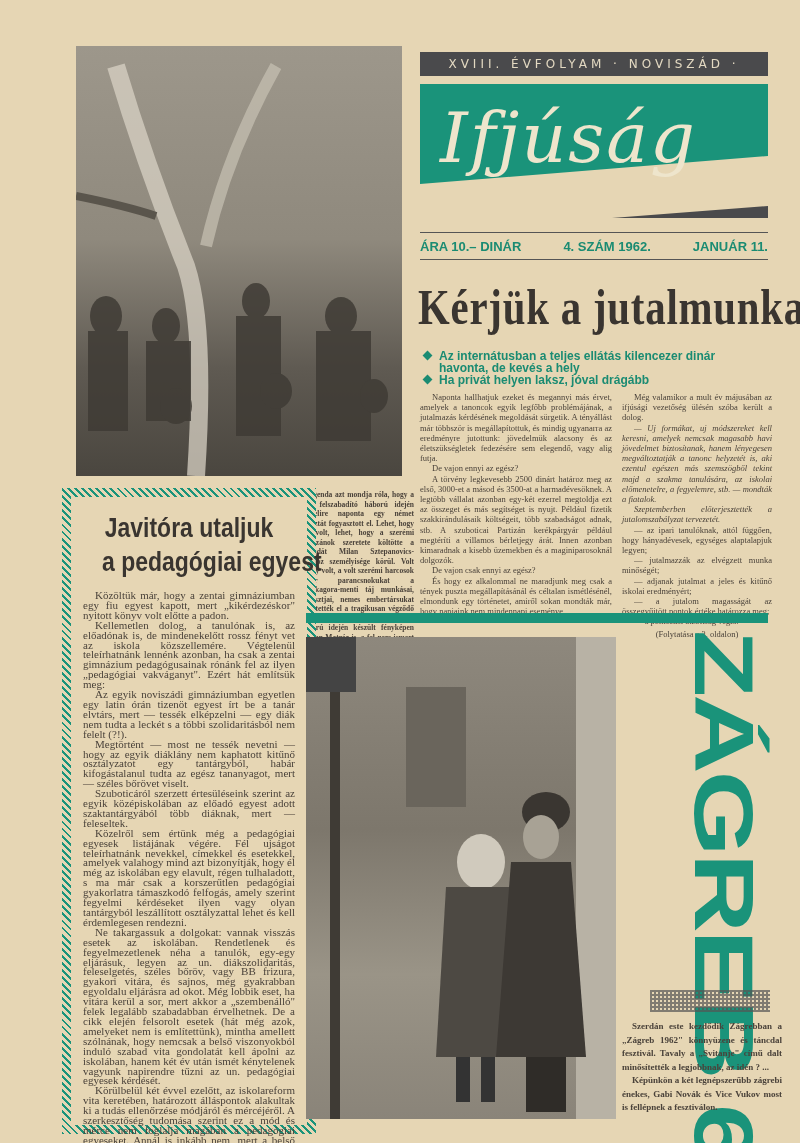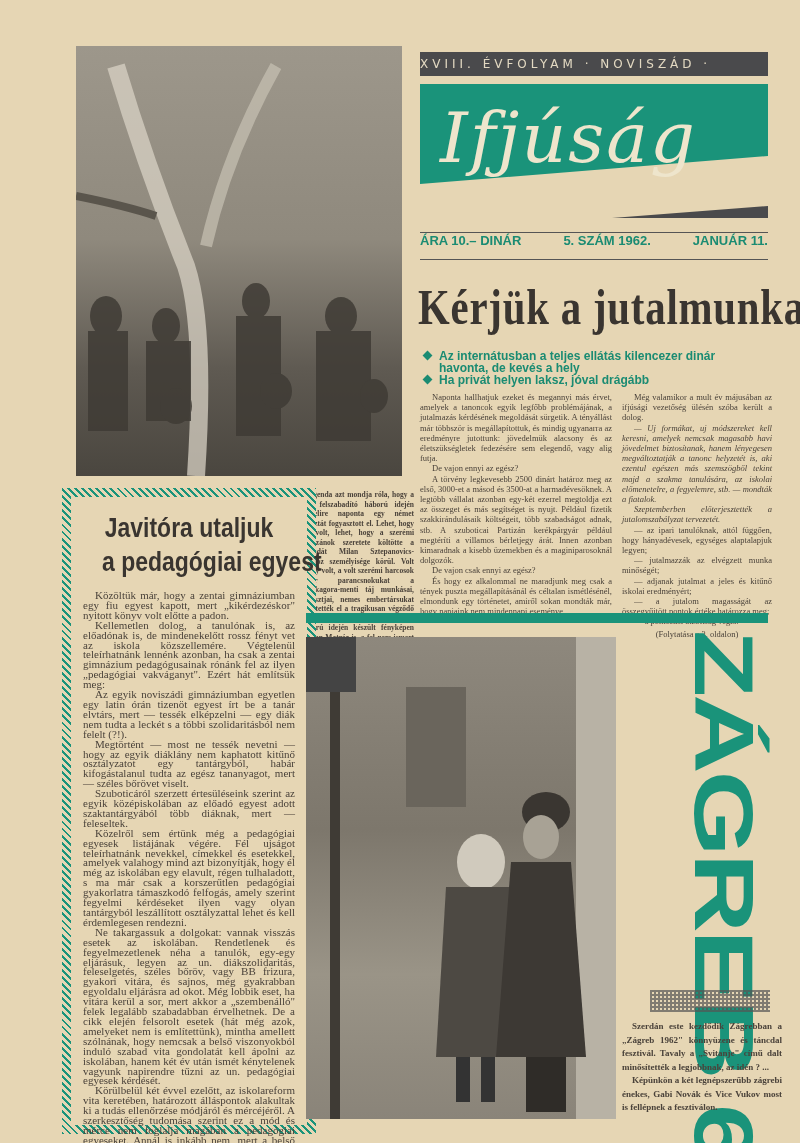--- a/index.html
+++ b/index.html
@@ -2,27 +2,27 @@
 <html><head>
 <meta charset="utf-8">
 <style>
   html,body{margin:0;padding:0;}
   body{width:800px;height:1143px;background:#e6d6b4;position:relative;overflow:hidden;
     font-family:"Liberation Serif",serif;color:#3b3530;}
   .abs{position:absolute;}
   .photo{background:#8d877c;overflow:hidden;}
   
   .mast-top{left:420px;top:52px;width:348px;height:24px;background:#4a4a4c;color:#e3d9c2;
-    font-family:"DejaVu Sans",sans-serif;font-size:12px;letter-spacing:4px;line-height:24px;white-space:nowrap;}
+    font-family:"DejaVu Sans",sans-serif;font-size:12px;letter-spacing:4px;line-height:24px;text-align:center;white-space:nowrap;}
   .mast-green{left:420px;top:84px;width:348px;height:100px;background:#1a937a;clip-path:polygon(0 0,100% 0,100% 72%,0 100%);}
   .mast-title{left:440px;top:88px;width:320px;height:100px;font-family:"DejaVu Serif",serif;font-style:italic;
     font-size:70px;color:#eee5cc;line-height:100px;letter-spacing:2px;}
   .mast-dark{left:612px;top:206px;width:156px;height:12px;background:#4a4a4c;clip-path:polygon(0 100%,100% 0,100% 100%);}
   .info-line{left:420px;top:232px;width:348px;height:26px;border-top:1.5px solid #555;border-bottom:1.5px solid #555;
-    display:flex;justify-content:space-between;align-items:flex-start;font-family:"Liberation Sans",sans-serif;font-weight:bold;
+    display:flex;justify-content:space-between;align-items:center;font-family:"Liberation Sans",sans-serif;font-weight:bold;
     font-size:13px;color:#1a8b72;}
   .headline{left:418px;top:272px;width:370px;font-family:"Liberation Serif",serif;font-weight:bold;font-size:51px;line-height:70px;
     transform:scaleX(0.8);transform-origin:left;white-space:nowrap;color:#3a3530;letter-spacing:1px;}
   .bullets{left:424px;top:350px;width:340px;font-family:"Liberation Sans",sans-serif;font-weight:bold;font-size:12px;color:#1a8b72;line-height:12px;}
   .bullets .b{display:flex;gap:8px;}
   .bullets .d{width:7px;height:7px;background:#1a8b72;transform:rotate(45deg);margin-top:2px;flex:none;}
   .col{font-family:"Liberation Serif",serif;font-size:8.5px;line-height:10.2px;text-align:justify;color:#4a423a;}
   .col p{margin:0;text-indent:12px;}
   .col .it{font-style:italic;}
   .divider{background:#1a937a;}
@@ -62,21 +62,21 @@
     </g>
   </svg>
 </div>
 
 <div class="abs mast-top">XVIII. ÉVFOLYAM · NOVISZÁD ·</div>
 <div class="abs mast-green"></div>
 <div class="abs mast-title">Ifjúság</div>
 <div class="abs mast-dark"></div>
 <div class="abs info-line">
   <span>ÁRA 10.– DINÁR</span>
-  <span>5. SZÁM 1962.</span>
+  <span>4. SZÁM 1962.</span>
   <span>JANUÁR 11.</span>
 </div>
 
 <div class="abs headline">Kérjük a jutalmunkat!</div>
 <div class="abs bullets">
   <div class="b">
       <span class="d"></span>
       <span>Az internátusban a teljes ellátás kilencezer dinár havonta, de kevés a hely</span>
     </div>
   <div class="b">

